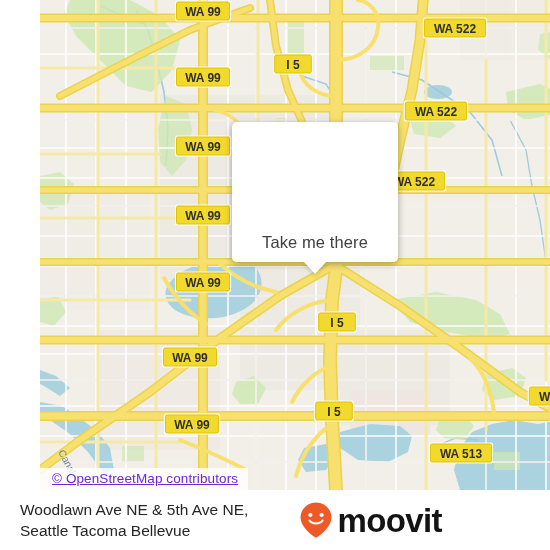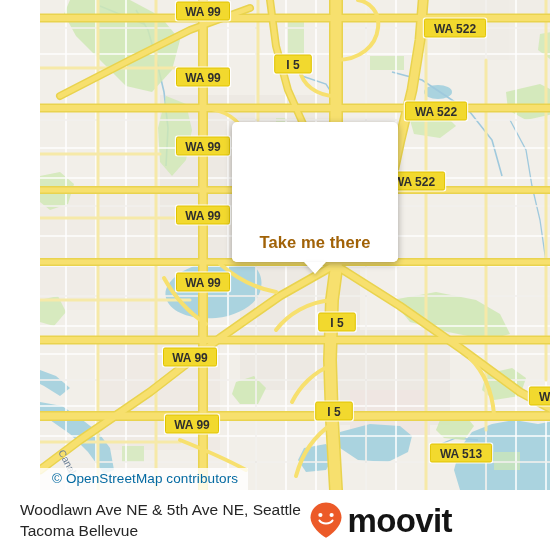--- a/index.html
+++ b/index.html
@@ -34,25 +34,26 @@
 
   
   #attribution {
     position: absolute;
     left: 0;
     top: 468px;
     height: 22px;
     line-height: 22px;
     padding: 0 10px 0 12px;
     background: rgba(255,255,255,0.80);
-    color: #0369a1;
+    color: #6d28d9;
     font-size: 13.5px;
     letter-spacing: 0.1px;
     white-space: nowrap;
     z-index: 30;
+    text-decoration: underline;
   }
 
   
   #callout {
     position: absolute;
     left: 192px;
     top: 122px;
     width: 166px;
     z-index: 25;
     border-radius: 5px;
@@ -70,24 +71,23 @@
   #callout-bottom {
     height: 40px;
     border-bottom-left-radius: 5px;
     border-bottom-right-radius: 5px;
     background: #ffffff;
     display: flex;
     align-items: center;
     justify-content: center;
   }
   #callout-label {
-    color: #a16207;
+    color: #404040;
     font-size: 16.5px;
     letter-spacing: 0.1px;
-    font-weight: bold;
   }
   #callout-tail {
     position: absolute;
     left: 50%;
     margin-left: -11px;
     top: 139.5px;
     width: 0; height: 0;
     border-left: 11px solid transparent;
     border-right: 11px solid transparent;
     border-top: 12px solid #ffffff;
@@ -107,21 +107,21 @@
   #footer-title {
     flex: 1 1 auto;
     padding-left: 20px;
     padding-right: 8px;
     color: #262626;
     font-size: 15.5px;
     line-height: 21px;
     max-width: 390px;
   }
   #brand {
-    margin-right: 22px;
+    margin-right: 32px;
     display: flex;
     align-items: center;
     gap: 4px;
     text-align: right;
   }
   #brand-wordmark {
     color: #141414;
     font-size: 33px;
     font-weight: bold;
     letter-spacing: -0.6px;

